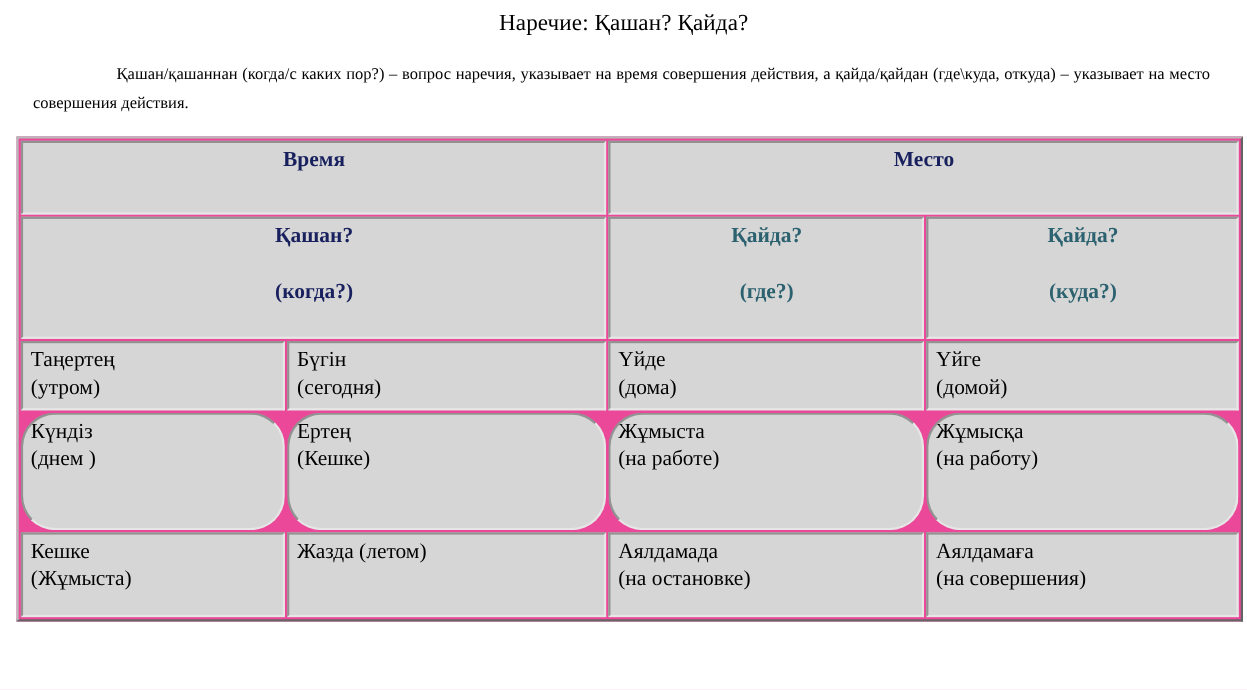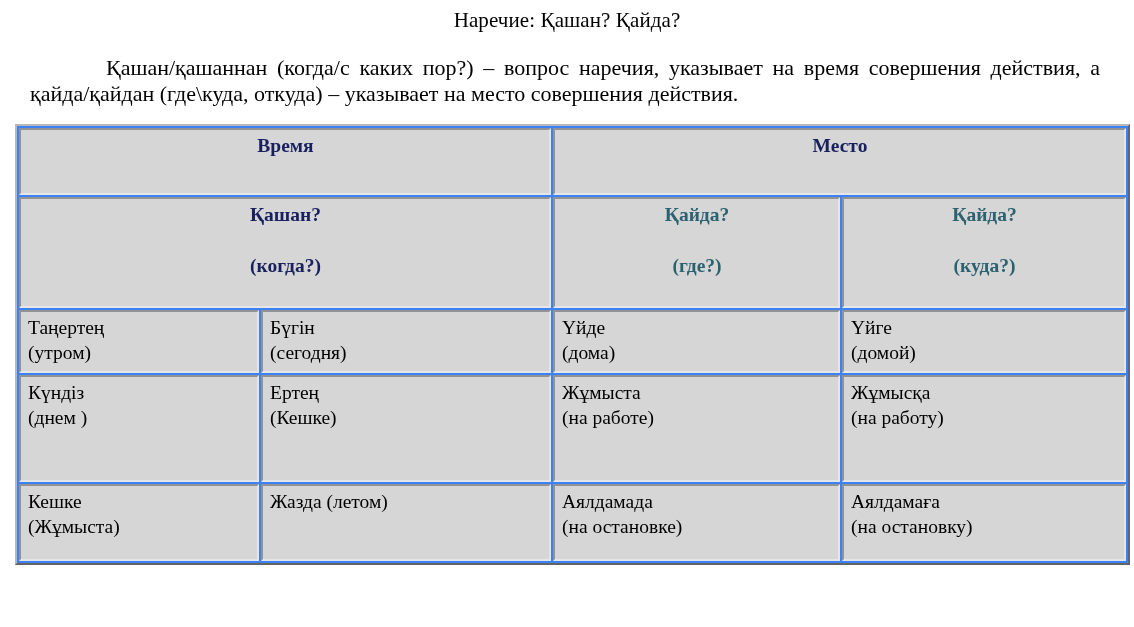--- a/index.html
+++ b/index.html
@@ -30,36 +30,36 @@
     line-height: 1.2;
     margin: 8px 0 0 0;
     padding: 0;
     letter-spacing: 0.1px;
   }
 
   
   .intro {
     margin: 22px 16px 0 16px;
     padding: 0 18px 0 14px;
-    font-size: 22px;
+    font-size: 15px;
     line-height: 26px;
     text-align: justify;
     text-indent: 76px;
     hyphens: none;
   }
 
   
   .grid-wrap {
     margin: 17px 14px 0 15px;
   }
   table.grid {
     border-collapse: separate;
     border-spacing: 2px;
     width: 1105px;
-    background: #3b82f6;
+    background: #ec4899;
     border: 2px outset #b8b8b8;
     table-layout: fixed;
   }
   table.grid td {
     background: #d6d6d6;
     border: 2px inset #e6e6e6;
     padding: 3px 6px 4px 7px;
     vertical-align: top;
     font-size: 19.5px;
     line-height: 25px;
@@ -88,21 +88,21 @@
     height: 100px;
     line-height: 24px;
   }
   td.h-sub .l1 { display: block; margin-bottom: 26px; }
   td.h-sub .l2 { display: block; }
   td.h-sub.navy { color: #18215e; }
   td.h-sub.teal { color: #2c6270; }
 
   
   td.d { height: 52px; }
-  td.d.tall { height: 96px; }
+  td.d.tall { height: 96px; border-radius: 31px; }
   td.d.last { height: 66px; margin-top: 20px; }
   td.d .ln { display: block; white-space: pre; }
 </style>
 </head>
 <body>
 
 <div class="page">
 
   <h1 class="doc-title">Наречие: Қашан? Қайда?</h1>
 
@@ -183,20 +183,20 @@
           <td class="d last">
             <span class="ln">Жазда (летом)</span>
             <span class="ln"></span>
           </td>
           <td class="d last">
             <span class="ln">Аялдамада</span>
             <span class="ln">(на остановке)</span>
           </td>
           <td class="d last">
             <span class="ln">Аялдамаға</span>
-            <span class="ln">(на остановку)</span>
+            <span class="ln">(на совершения)</span>
           </td>
         </tr>
       </tbody>
     </table>
   </div>
 
 </div>
 
 </body></html>

